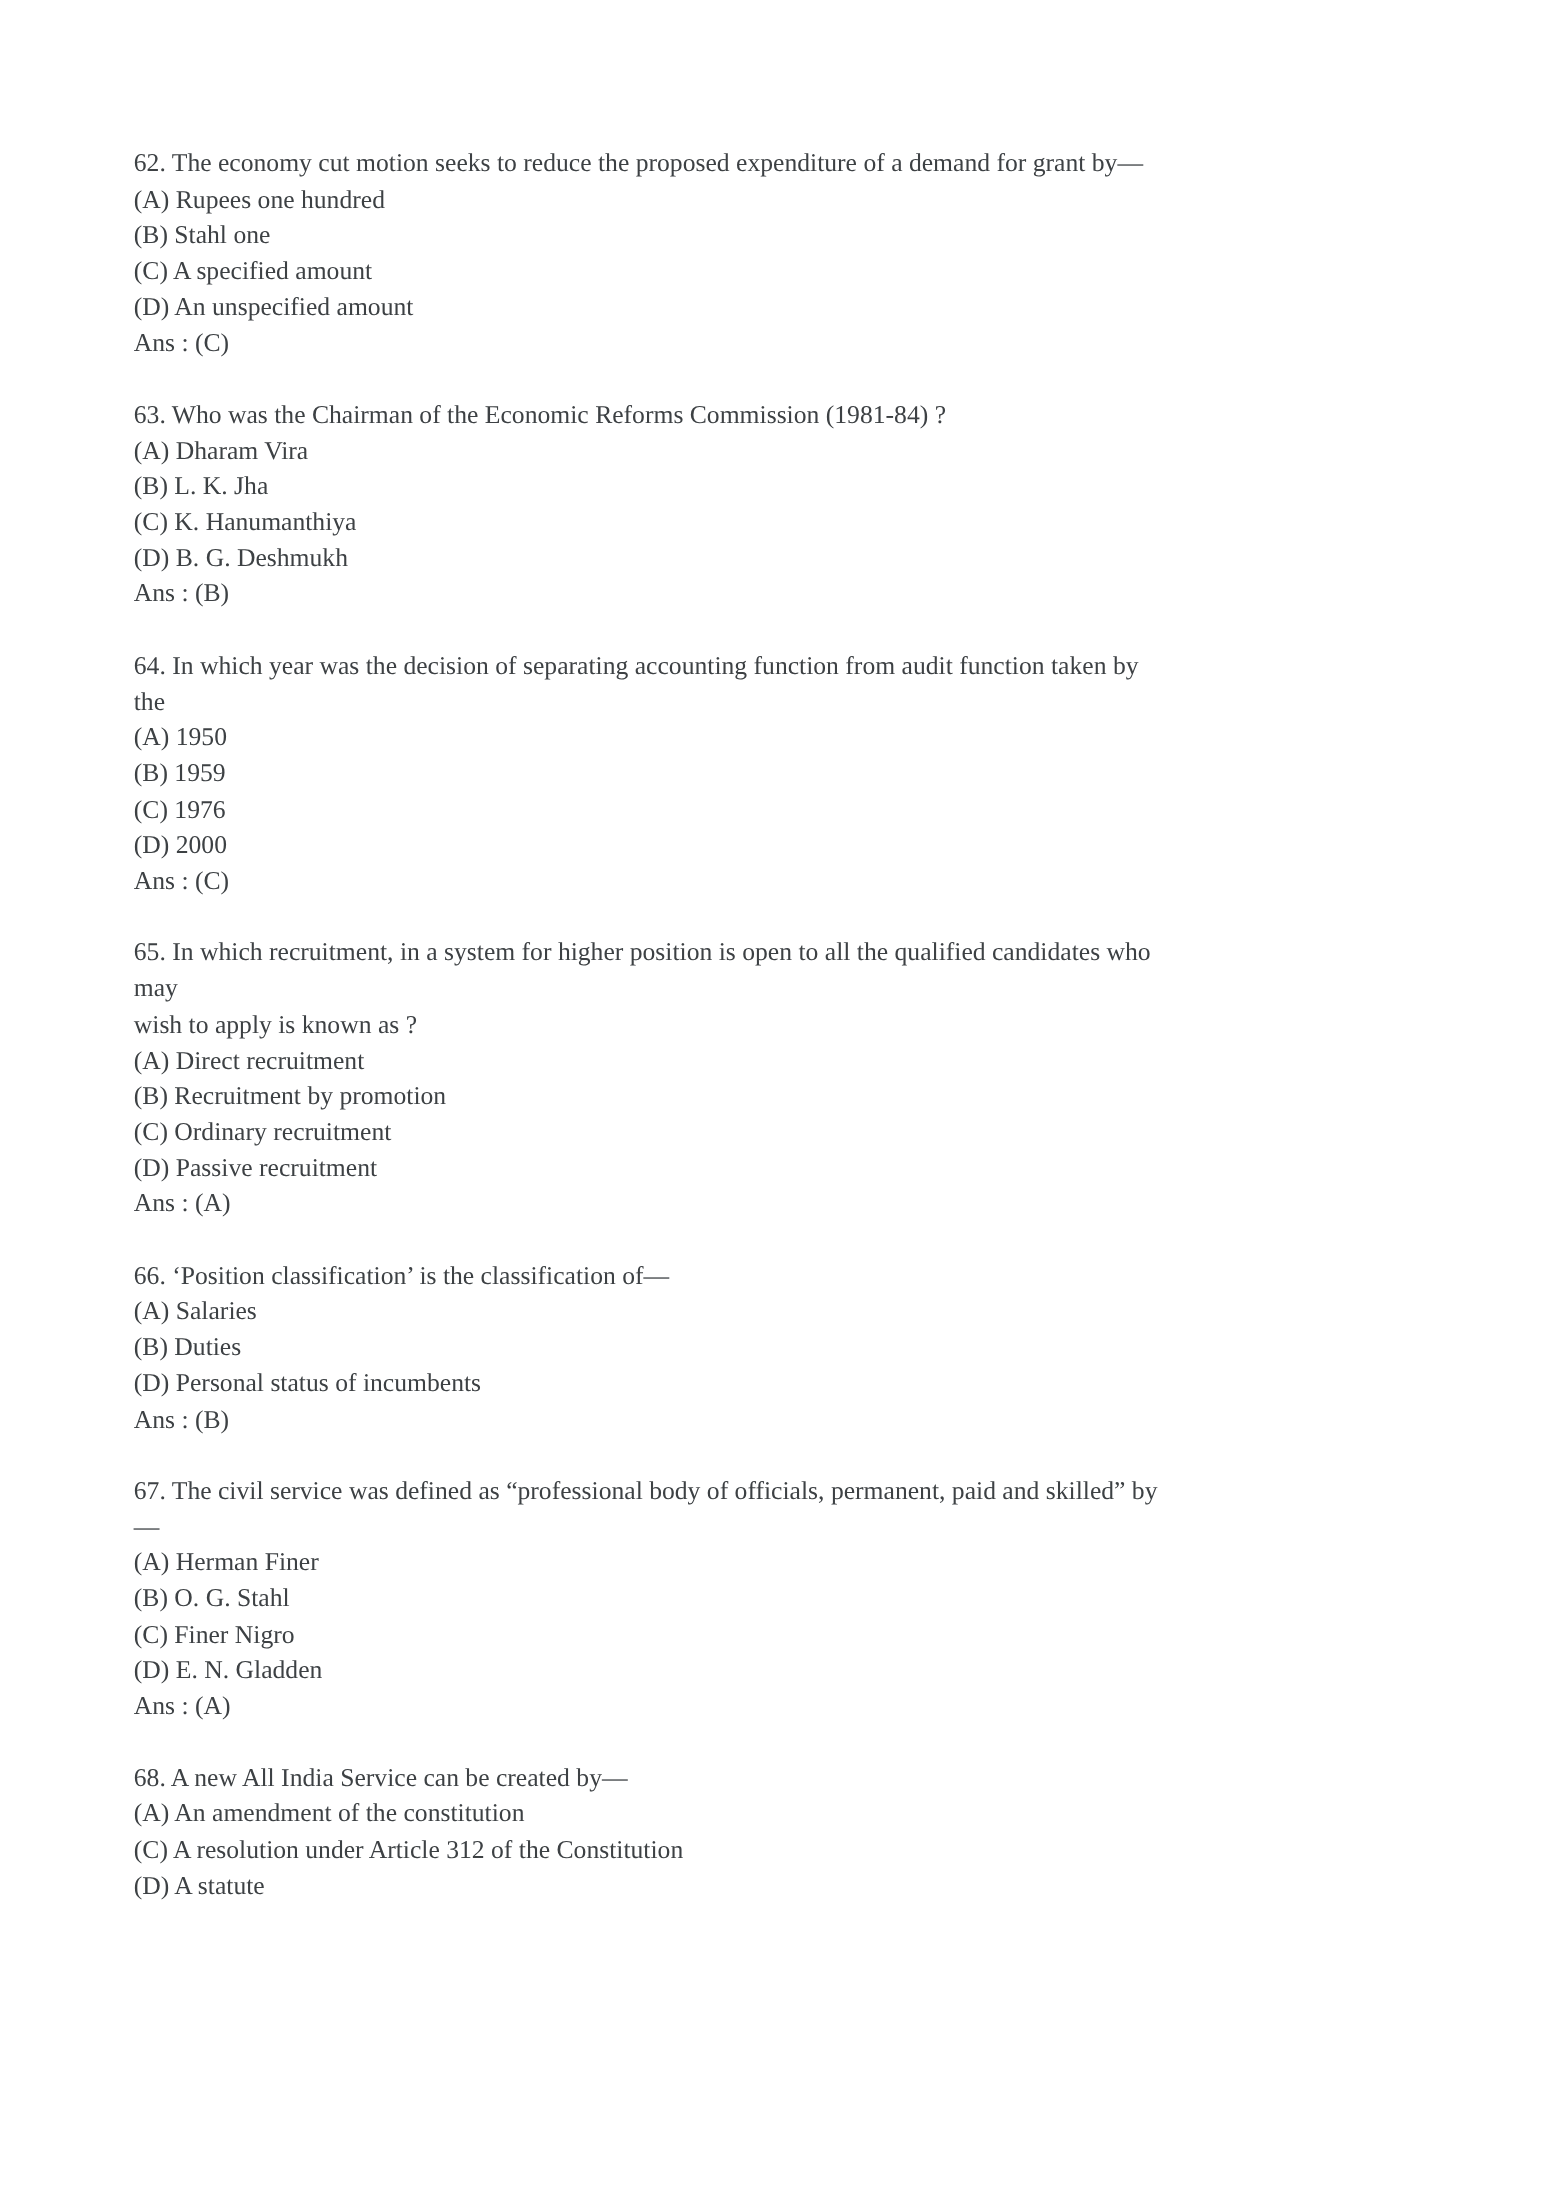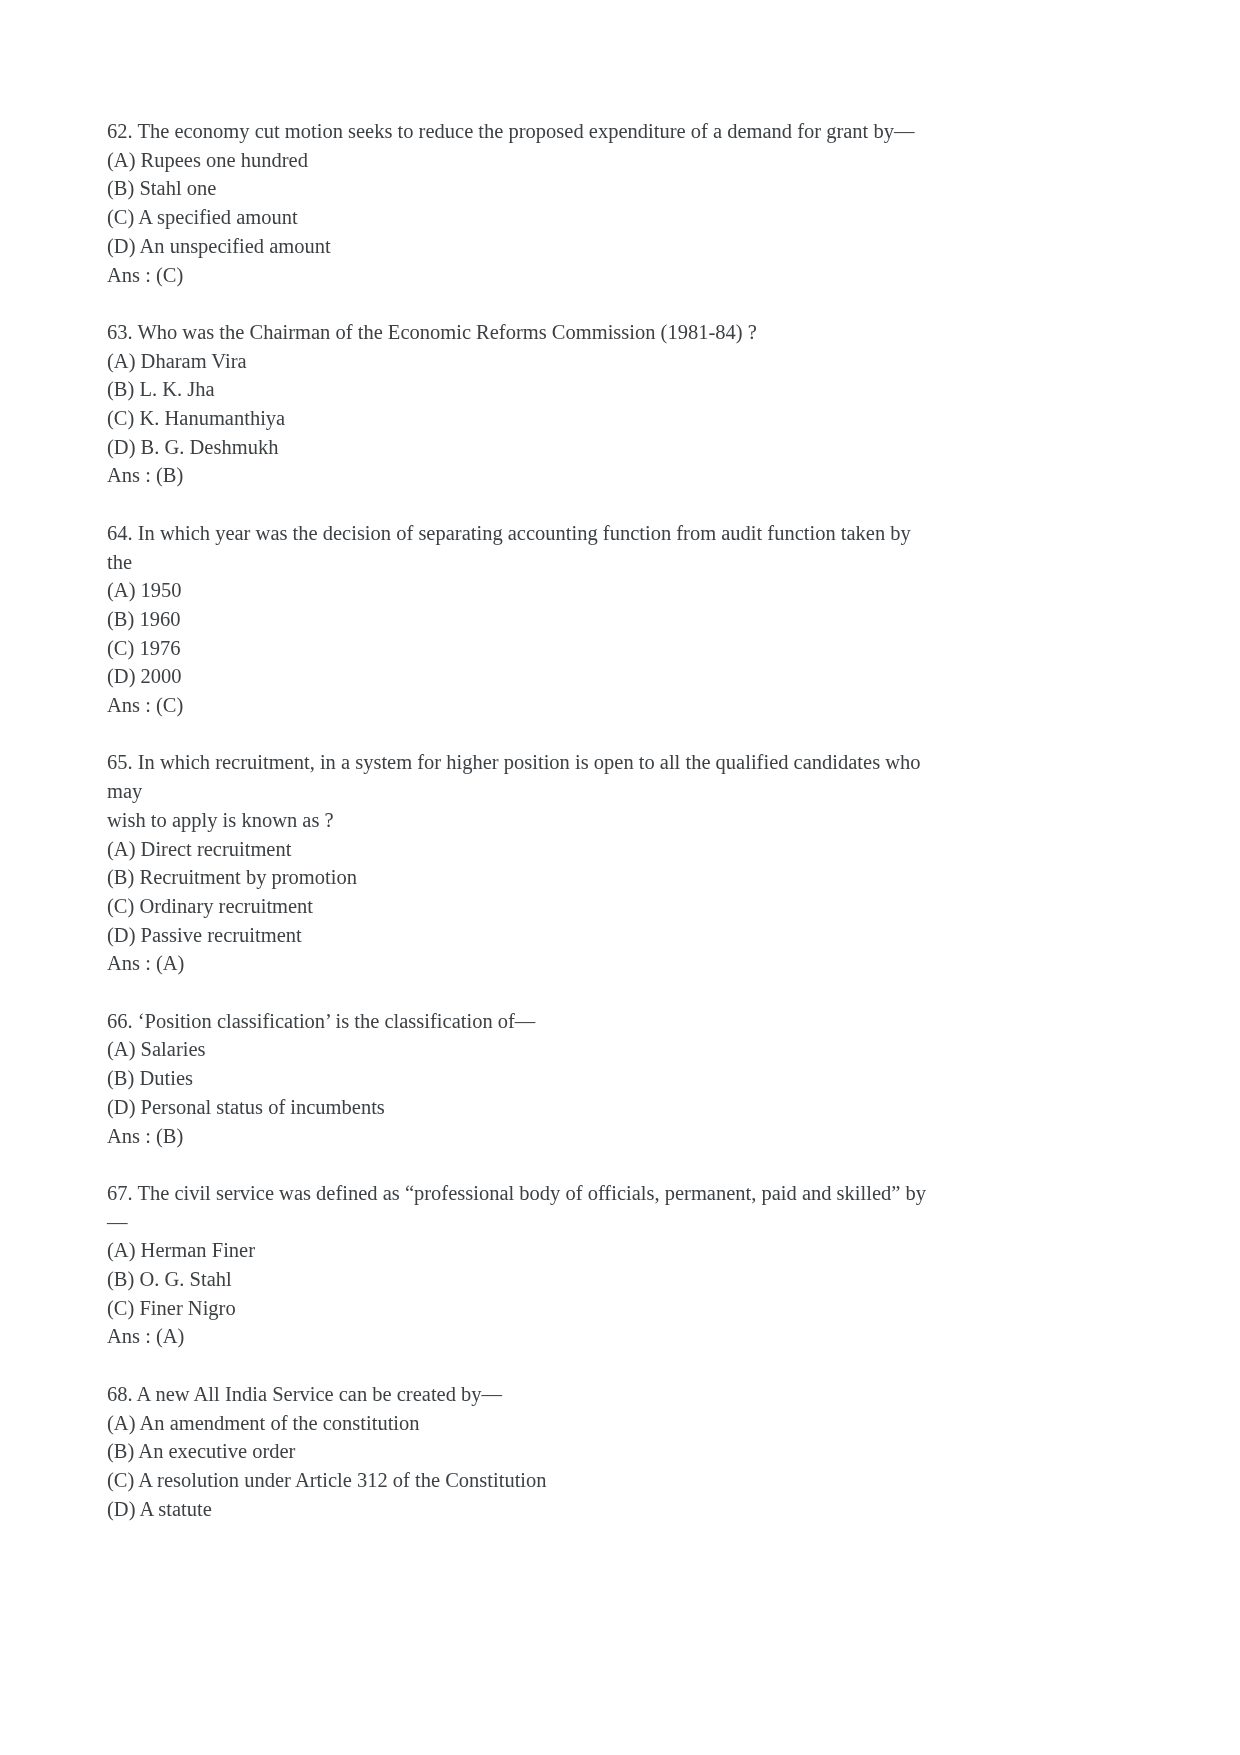--- a/index.html
+++ b/index.html
@@ -53,21 +53,21 @@
     <div class="line">(B) L. K. Jha</div>
     <div class="line">(C) K. Hanumanthiya</div>
     <div class="line">(D) B. G. Deshmukh</div>
     <div class="line">Ans : (B)</div>
   </div>
 
   <div class="question">
     <div class="line">64. In which year was the decision of separating accounting function from audit function taken by</div>
     <div class="line">the</div>
     <div class="line">(A) 1950</div>
-    <div class="line">(B) 1960</div>
+    <div class="line">(B) 1959</div>
     <div class="line">(C) 1976</div>
     <div class="line">(D) 2000</div>
     <div class="line">Ans : (C)</div>
   </div>
 
   <div class="question">
     <div class="line">65. In which recruitment, in a system for higher position is open to all the qualified candidates who</div>
     <div class="line">may</div>
     <div class="line">wish to apply is known as ?</div>
     <div class="line">(A) Direct recruitment</div>
@@ -84,24 +84,24 @@
     <div class="line">(D) Personal status of incumbents</div>
     <div class="line">Ans : (B)</div>
   </div>
 
   <div class="question">
     <div class="line">67. The civil service was defined as “professional body of officials, permanent, paid and skilled” by</div>
     <div class="line">—</div>
     <div class="line">(A) Herman Finer</div>
     <div class="line">(B) O. G. Stahl</div>
     <div class="line">(C) Finer Nigro</div>
+    <div class="line">(D) E. N. Gladden</div>
     <div class="line">Ans : (A)</div>
   </div>
 
   <div class="question">
     <div class="line">68. A new All India Service can be created by—</div>
     <div class="line">(A) An amendment of the constitution</div>
-    <div class="line">(B) An executive order</div>
     <div class="line">(C) A resolution under Article 312 of the Constitution</div>
     <div class="line">(D) A statute</div>
   </div>
 
 </div>
 
 </body></html>

